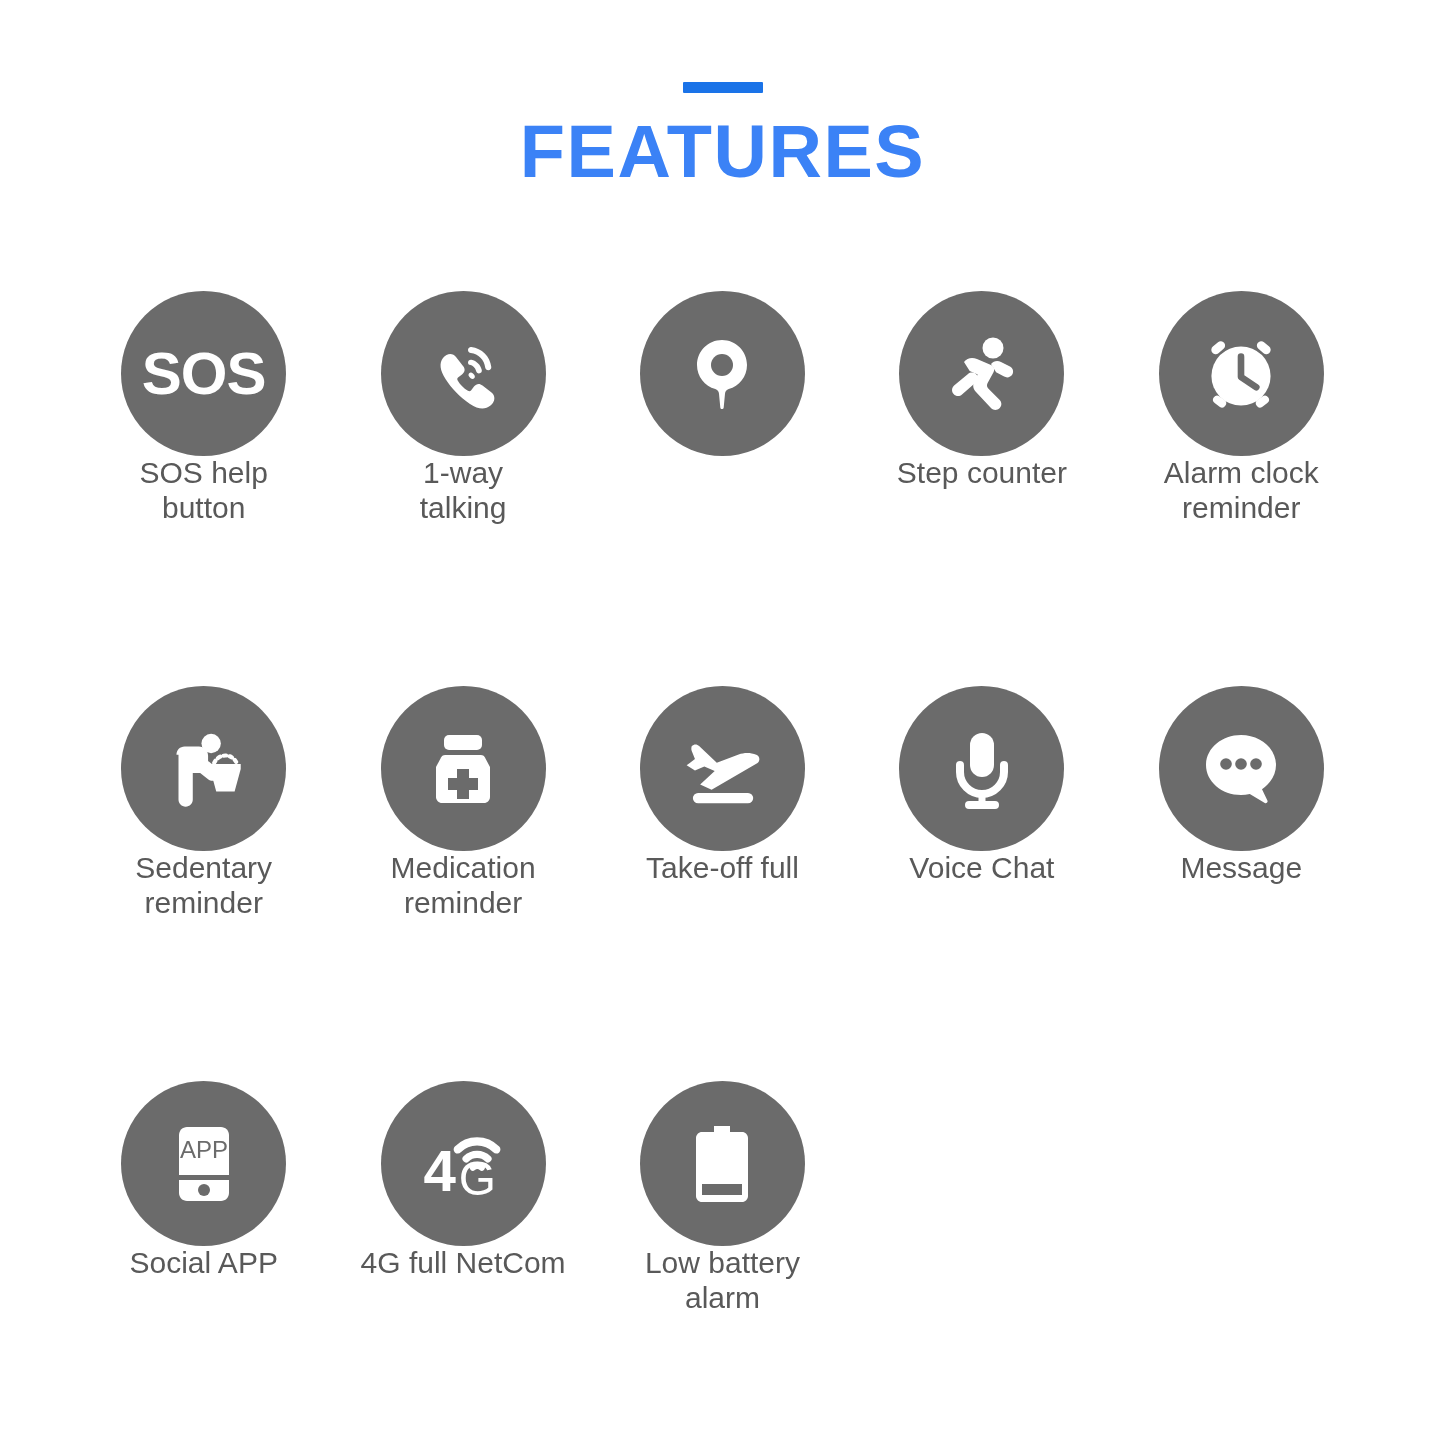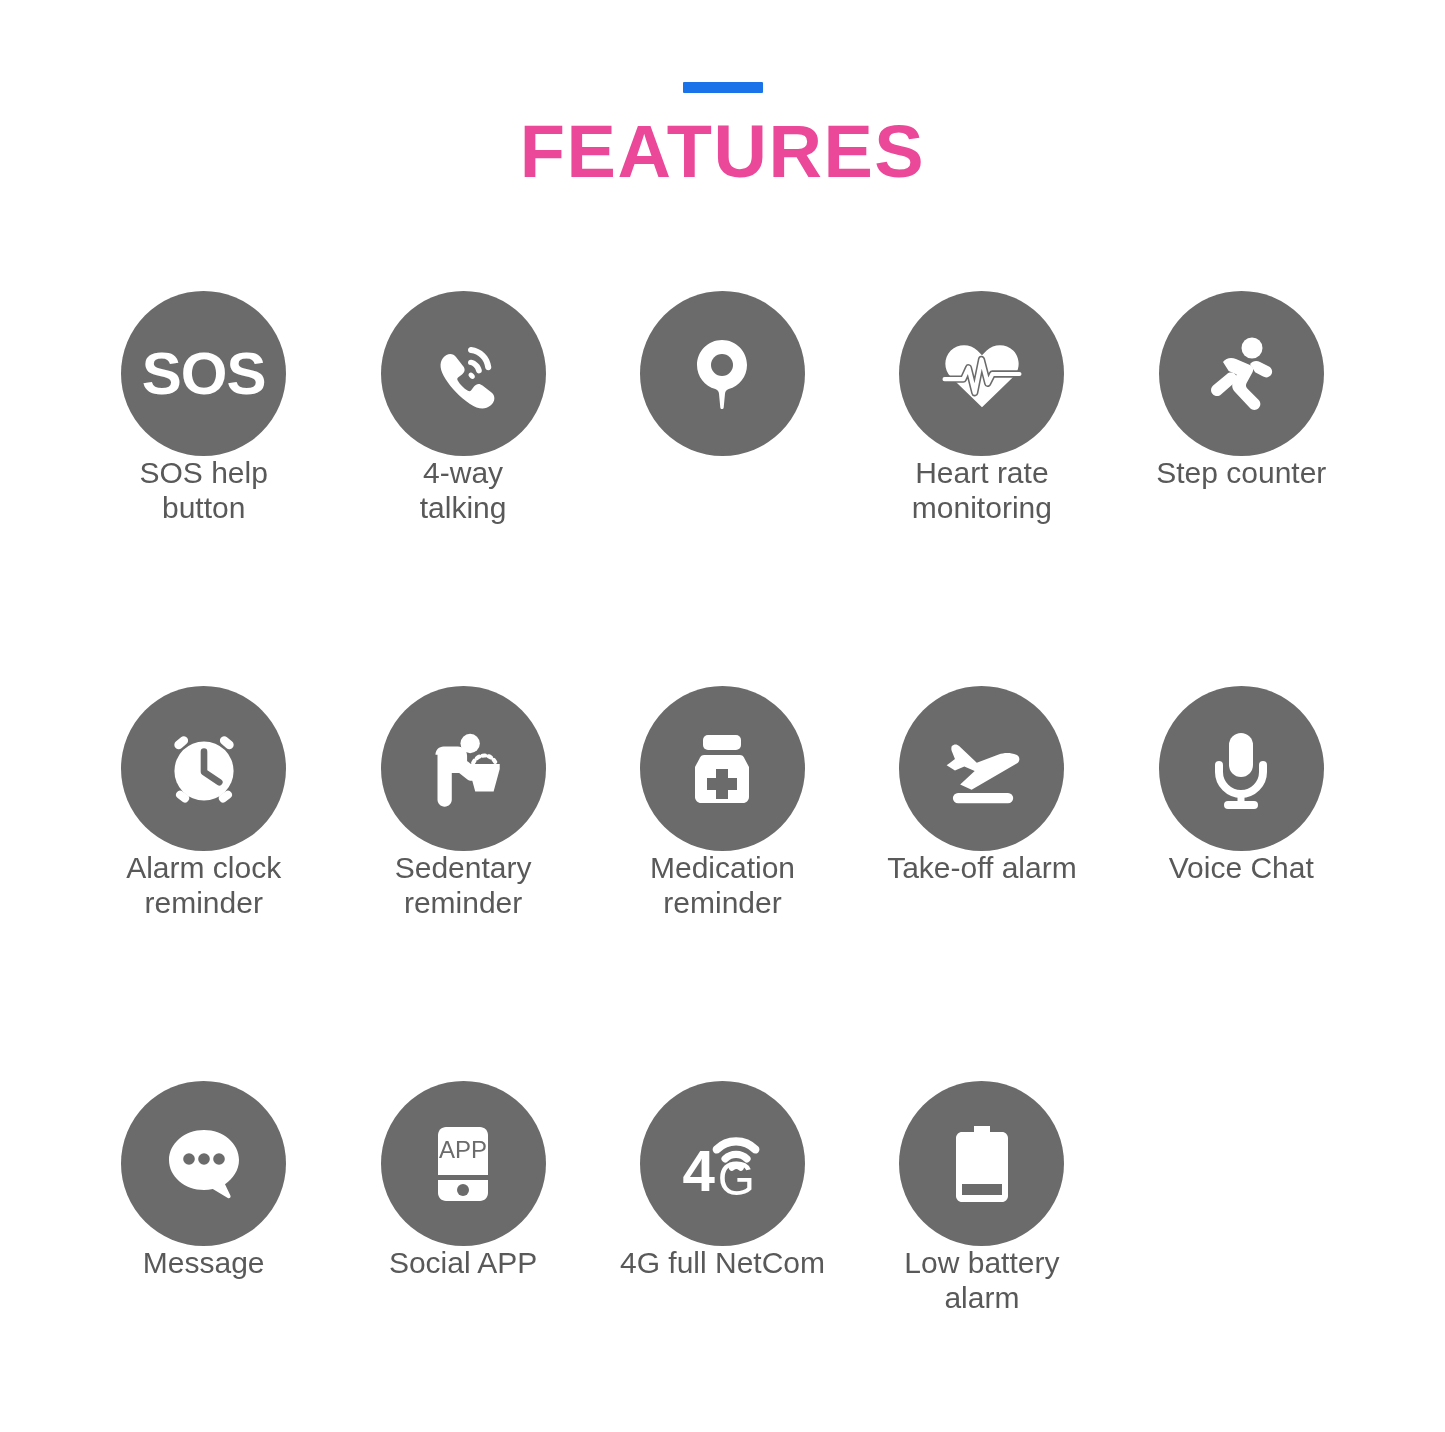--- a/index.html
+++ b/index.html
@@ -32,21 +32,21 @@
     width: 80px;
     height: 11px;
     background: #1a73e8;
     margin: 0 auto 22px auto;
     border-radius: 1px;
   }
   .page-title {
     font-size: 74px;
     font-weight: 700;
     letter-spacing: 1.5px;
-    color: #ec4899;
+    color: #3b82f6;
     line-height: 1;
     margin: 0;
     font-family: "Liberation Sans", sans-serif;
   }
 
   
   .features-grid {
     margin-top: 102px;
     display: grid;
     grid-template-columns: repeat(5, 1fr);
@@ -114,44 +114,33 @@
 
     <div class="feature-cell">
       <div class="icon-circle">
         <svg width="100" height="100" viewBox="0 0 100 100" fill="none">
           <path d="M30 34c4-5 10-5 13-1l7 9c2.5 3 2 6-1 8.5l-4 3c-1 1-1 2 0 3.5 2 3.5 6 7.5 9.5 9.5 1.5 1 2.5 1 3.5 0l3-4c2.5-3 5.5-3.5 8.5-1l9 7c4 3 4 9-1 13-5.5 4.5-12 4-20.5-1.5C47 73 38 64 32.5 55 27 46.5 26 39 30 34z" fill="#ffffff"></path>
           <path d="M55 26c0-1.8 1.5-3.2 3.3-3 10.5 1.2 18.8 9.5 20 20 0.2 1.8-1.2 3.3-3 3.3-1.6 0-2.9-1.2-3.1-2.8-0.9-7.6-6.8-13.5-14.4-14.4C56.2 28.9 55 27.6 55 26z" fill="#ffffff"></path>
           <path d="M55 38.5c0-1.8 1.6-3.2 3.4-2.8 5.2 1.1 9.3 5.2 10.4 10.4 0.4 1.8-1 3.4-2.8 3.4-1.4 0-2.6-1-2.9-2.4-0.7-3.1-3.2-5.6-6.3-6.3C56.3 41.1 55 39.9 55 38.5z" fill="#ffffff"></path>
           <path d="M55.5 51c0-1.7 1.6-3 3.2-2.3 1.4 0.6 2.4 1.6 3 3 0.7 1.6-0.6 3.2-2.3 3.2-1 0-1.9-0.5-2.5-1.3-0.3-0.4-0.5-0.8-0.8-1.1-0.4-0.4-0.6-0.9-0.6-1.5z" fill="#ffffff"></path>
         </svg>
       </div>
-      <div class="feature-label">4-way
+      <div class="feature-label">1-way
 talking</div>
     </div>
 
     <div class="feature-cell">
       <div class="icon-circle">
         <svg width="100" height="100" viewBox="0 0 100 100" fill="none">
           <path d="M50 16c-13.8 0-25 11.2-25 25 0 11.5 7.8 21.2 18.3 24.1 2.1 0.6 3.5 2.4 3.7 4.6l1.3 13.7c0.1 1 0.9 1.6 1.7 1.6s1.6-0.6 1.7-1.6l1.3-13.7c0.2-2.2 1.6-4 3.7-4.6C67.2 62.2 75 52.5 75 41c0-13.8-11.2-25-25-25z" fill="#ffffff"></path>
           <circle cx="50" cy="41" r="11" fill="#6b6b6b"></circle>
         </svg>
       </div>
     </div>
 
-    <div class="feature-cell">
-      <div class="icon-circle">
-        <svg width="104" height="104" viewBox="0 0 100 100" fill="none">
-          <path d="M50 82 L20 53C13 46 13 34.5 20 27.5c7-7 18.5-7 25.5 0L50 32l4.5-4.5c7-7 18.5-7 25.5 0 7 7 7 18.5 0 25.5L50 82z" fill="#ffffff"></path>
-          <path d="M14 55 h18 l5-11 6 24 6.5-32 6 23 4.5-9 h26" stroke="#6b6b6b" stroke-width="7" fill="none" stroke-linejoin="round" stroke-linecap="round"></path>
-          <path d="M14 55 h18 l5-11 6 24 6.5-32 6 23 4.5-9 h26" stroke="#ffffff" stroke-width="4" fill="none" stroke-linejoin="round" stroke-linecap="round"></path>
-        </svg>
-      </div>
-      <div class="feature-label">Heart rate
-monitoring</div>
-    </div>
 
     <div class="feature-cell">
       <div class="icon-circle">
         <svg width="100" height="100" viewBox="0 0 100 100" fill="none">
           <circle cx="61" cy="24" r="10.5" fill="#ffffff"></circle>
           <path d="M32 38 C35 34 40 33 45 35 l14 6 c3 1.3 4 4.5 2.5 7.3 l-6 11 c-1 2-0.5 4 1 5.5 l11 11 c2.5 2.5 2.5 6.3 0 8.5 -2.3 2.2 -6 2.2 -8.3 0 L44 68 c-3-3-3.5-7-1.8-10.5 l3.5-7 -8-3.5" fill="#ffffff"></path>
           <path d="M59 40 c2.5-3 6.5-3.8 10-2 l9 4.6 c3 1.6 4 5.2 2.3 8 -1.7 2.8-5.4 3.6-8.2 2 l-8-4.3" fill="#ffffff"></path>
           <path d="M44 50 c2.5 2.5 2.5 6 0 8.3 L30 70.5 c-2.4 2.2-6.2 2-8.4-0.5 -2.2-2.5-2-6.3 0.5-8.5 L36 50 c2.3-2 5.8-1.8 8 0z" fill="#ffffff"></path>
         </svg>
       </div>
@@ -199,21 +188,21 @@
 reminder</div>
     </div>
 
     <div class="feature-cell">
       <div class="icon-circle">
         <svg width="104" height="104" viewBox="0 0 100 100" fill="none">
           <path d="M21 28 c2-2 5-2 7 0 l17 16 21-8 c5.5-2 11.5-2 17 0.3 3.5 1.5 4 6 0.8 8.2 L40 70 l-11-5 14-13 -10-4.5 -9 4 -8-5 8-6 -3-7.5 c-0.8-2 -0.5-4 0-5z" fill="#ffffff"></path>
           <rect x="22" y="73" width="58" height="10" rx="5" fill="#ffffff"></rect>
         </svg>
       </div>
-      <div class="feature-label">Take-off alarm</div>
+      <div class="feature-label">Take-off full</div>
     </div>
 
     <div class="feature-cell">
       <div class="icon-circle">
         <svg width="100" height="100" viewBox="0 0 100 100" fill="none">
           <rect x="38" y="14" width="24" height="44" rx="12" fill="#ffffff"></rect>
           <path d="M28 46 v7 c0 12.1 9.9 22 22 22 s22-9.9 22-22 v-7" stroke="#ffffff" stroke-width="8" fill="none" stroke-linecap="round"></path>
           <rect x="46.5" y="73" width="7" height="12" fill="#ffffff"></rect>
           <rect x="33" y="82" width="34" height="8" rx="4" fill="#ffffff"></rect>
         </svg>

